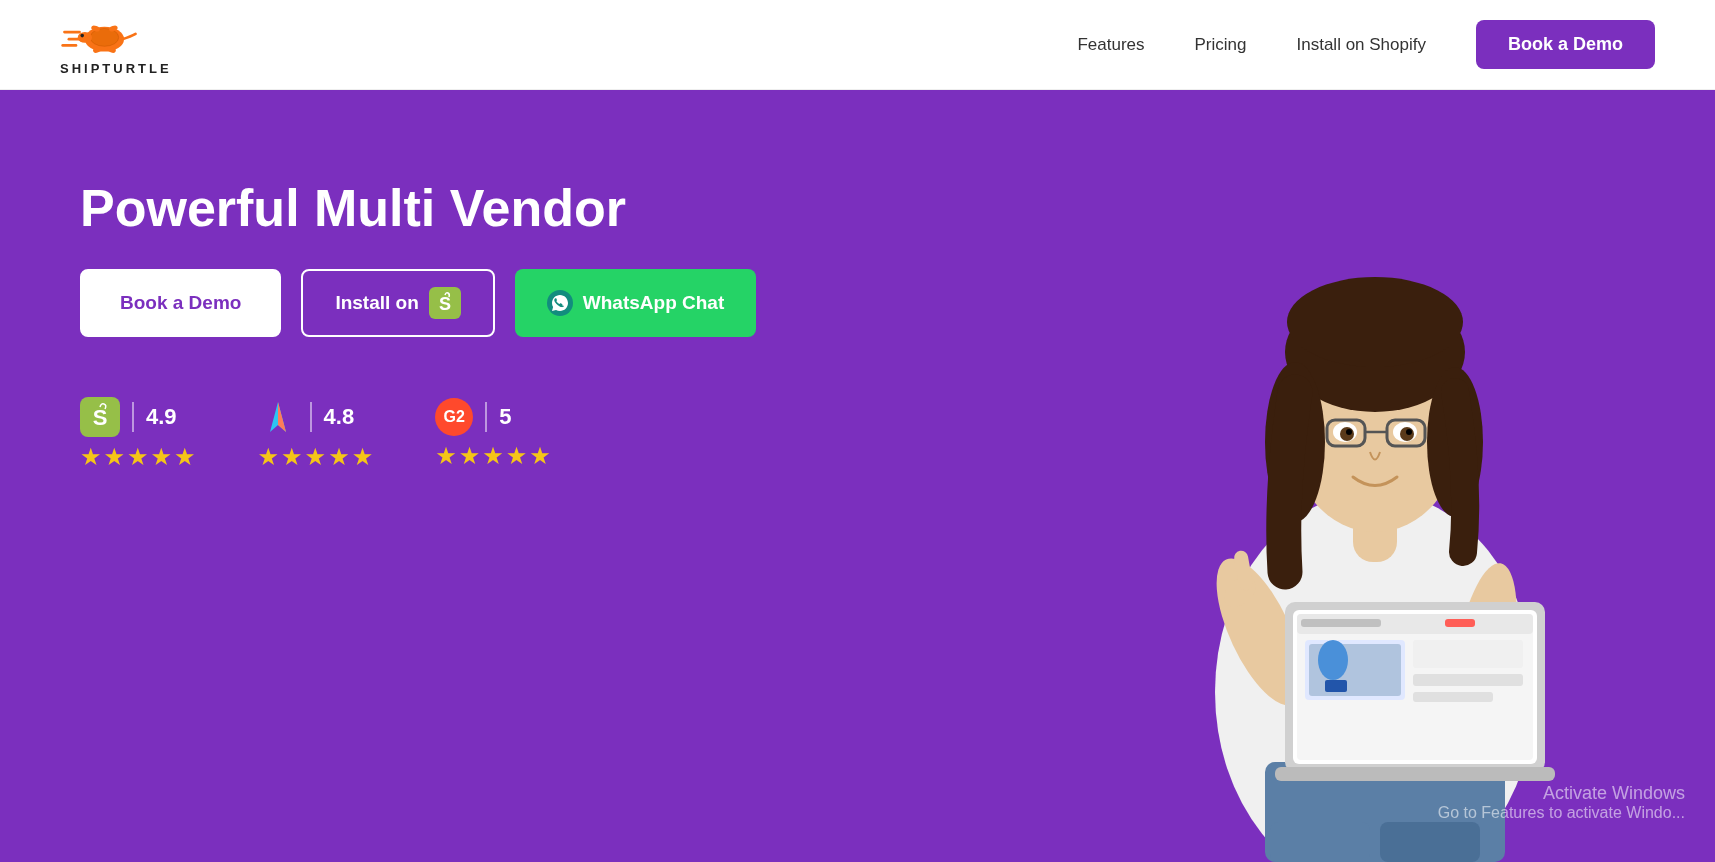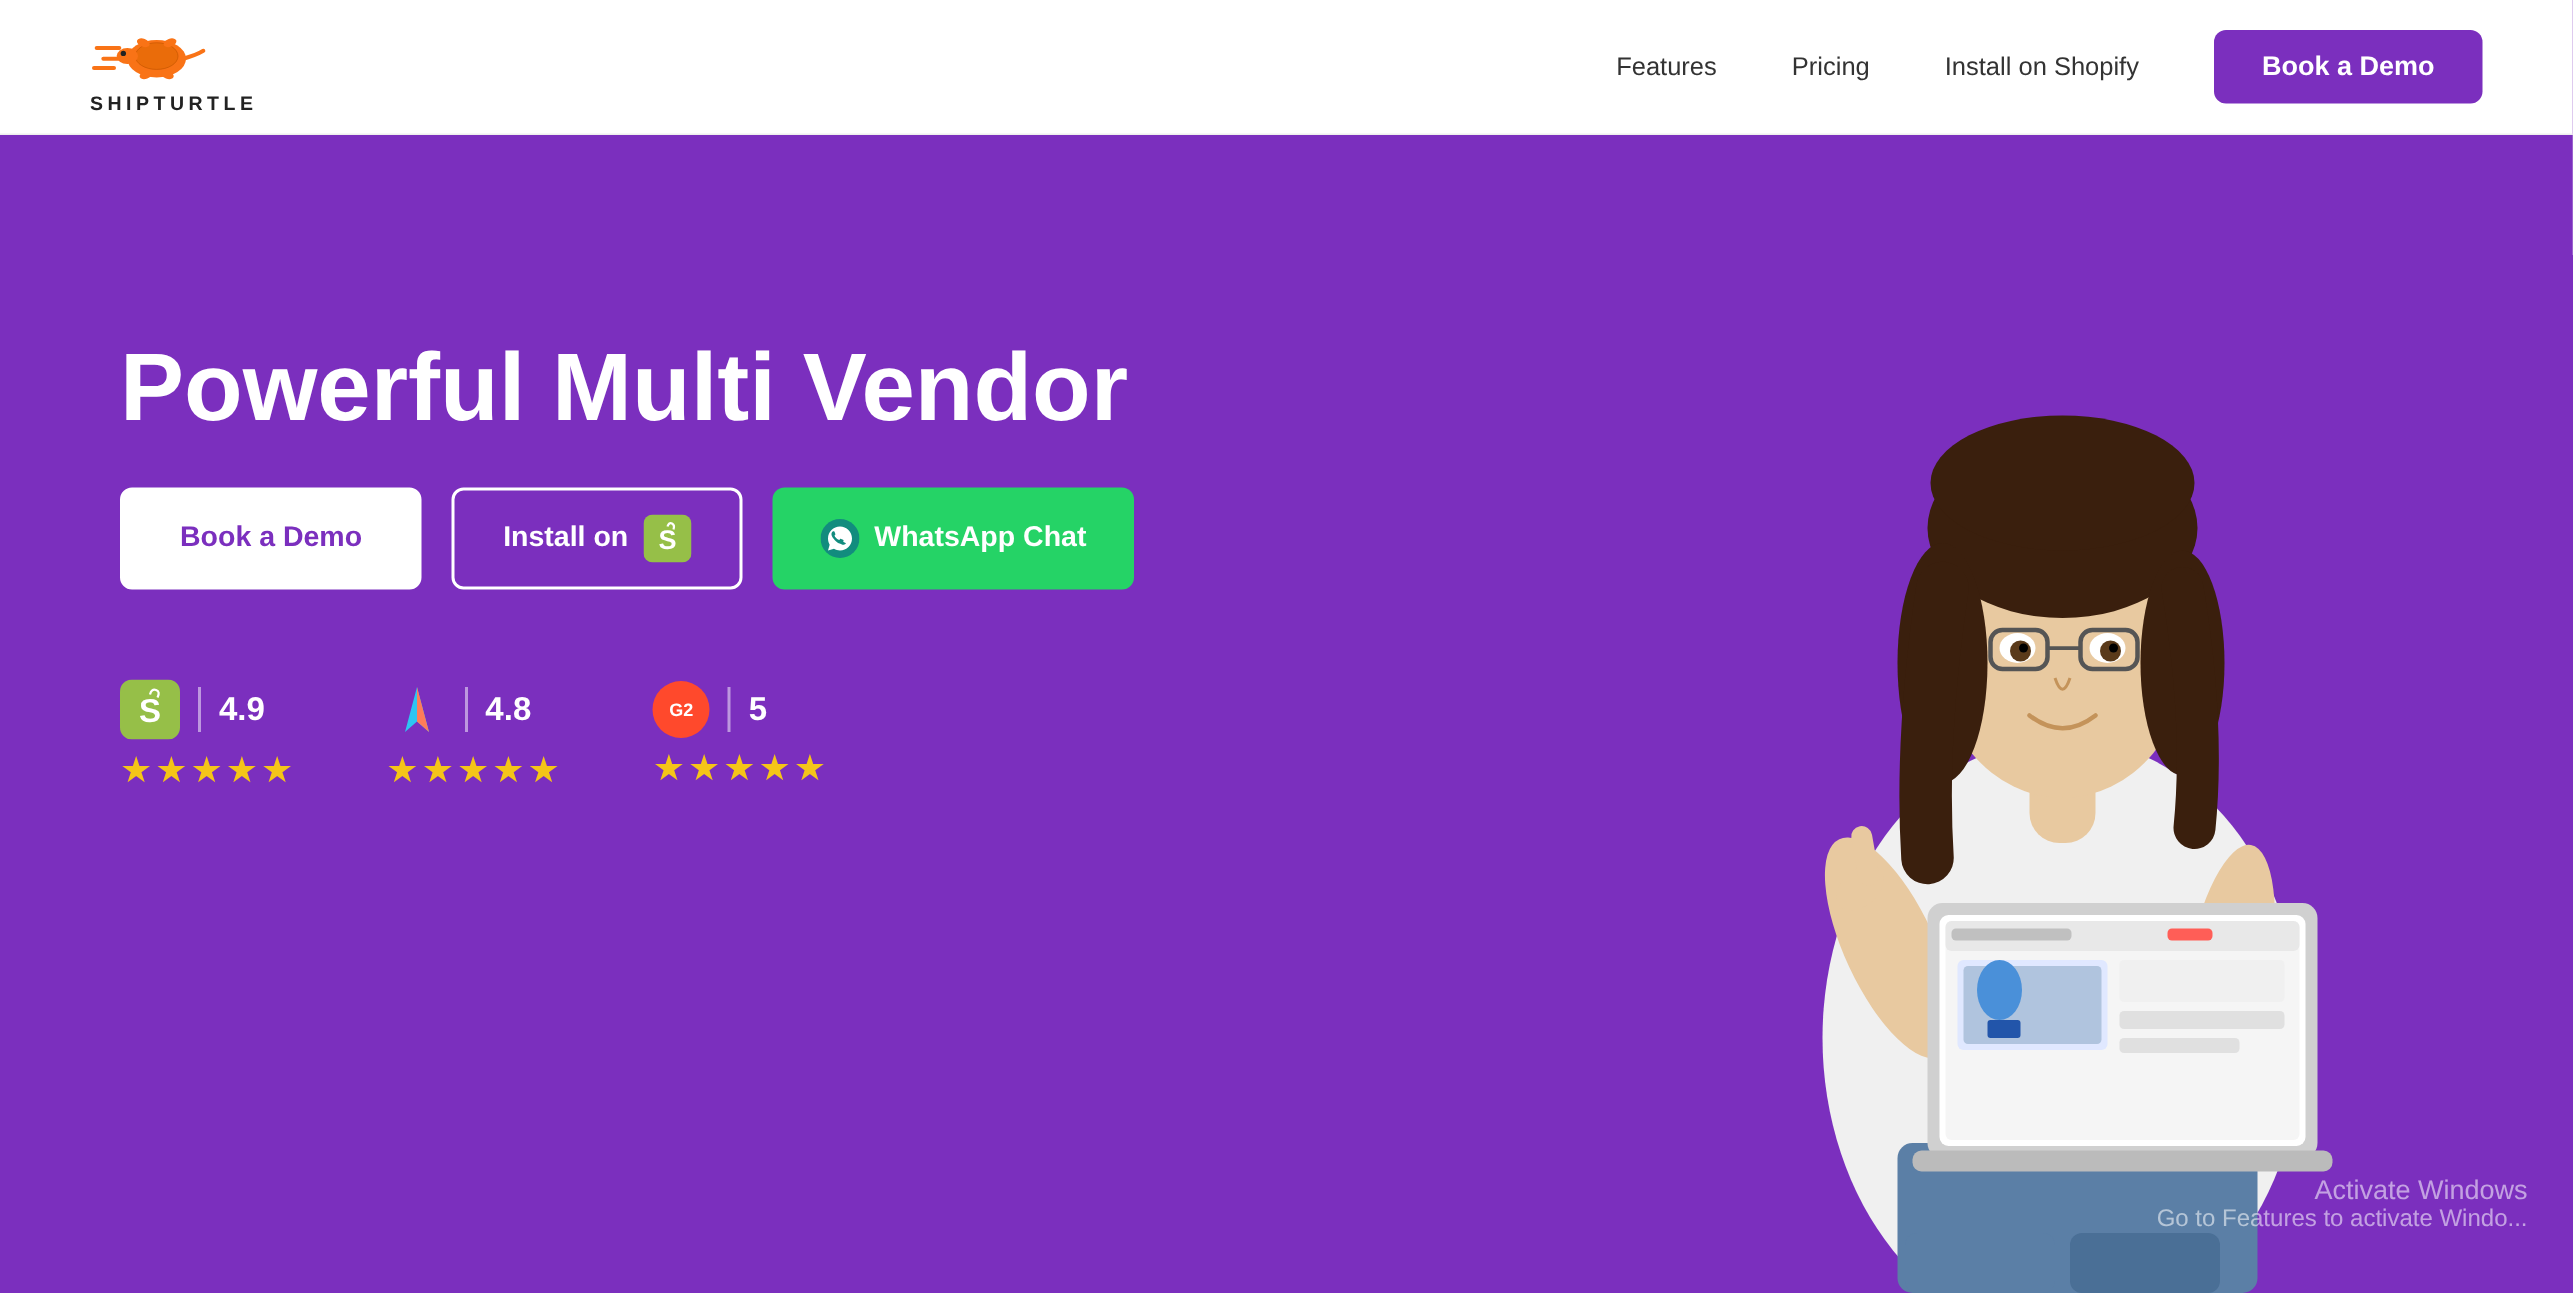--- a/index.html
+++ b/index.html
@@ -65,26 +65,25 @@
       overflow: hidden;
       padding: 60px 80px 0 80px;
     }
     .hero-left {
       flex: 1;
       padding-top: 30px;
       max-width: 920px;
       z-index: 2;
     }
     .hero-title {
-      font-size: 64px;
+      font-size: 52px;
       font-weight: 800;
       color: #fff;
       line-height: 1.1;
       margin-bottom: 32px;
-      margin-top: 43px;
     }
     .hero-subtitle {
       font-size: 22px;
       color: #f0e6ff;
       line-height: 1.6;
       margin-bottom: 48px;
       max-width: 680px;
     }
     .hero-buttons {
       display: flex;
@@ -194,21 +193,21 @@
     
     .g2-icon {
       width: 38px;
       height: 38px;
       border-radius: 50%;
       background: #ff492c;
       display: inline-flex;
       align-items: center;
       justify-content: center;
       color: #fff;
-      font-size: 12px;
+      font-size: 16px;
       font-weight: 900;
     }
   </style>
 </head>
 <body>
 
 <nav class="navbar">
   <div class="logo-area">
 
     <svg class="logo-icon" viewBox="0 0 90 50" xmlns="http://www.w3.org/2000/svg">

